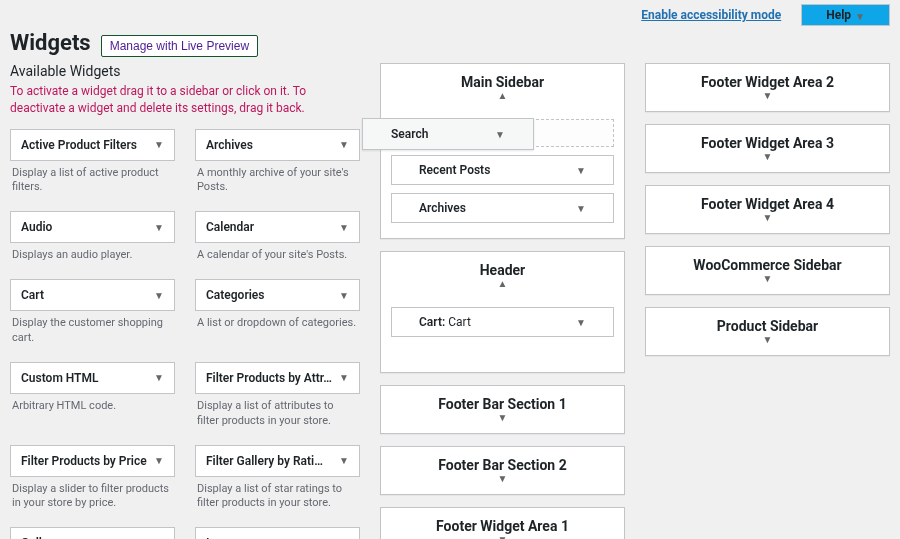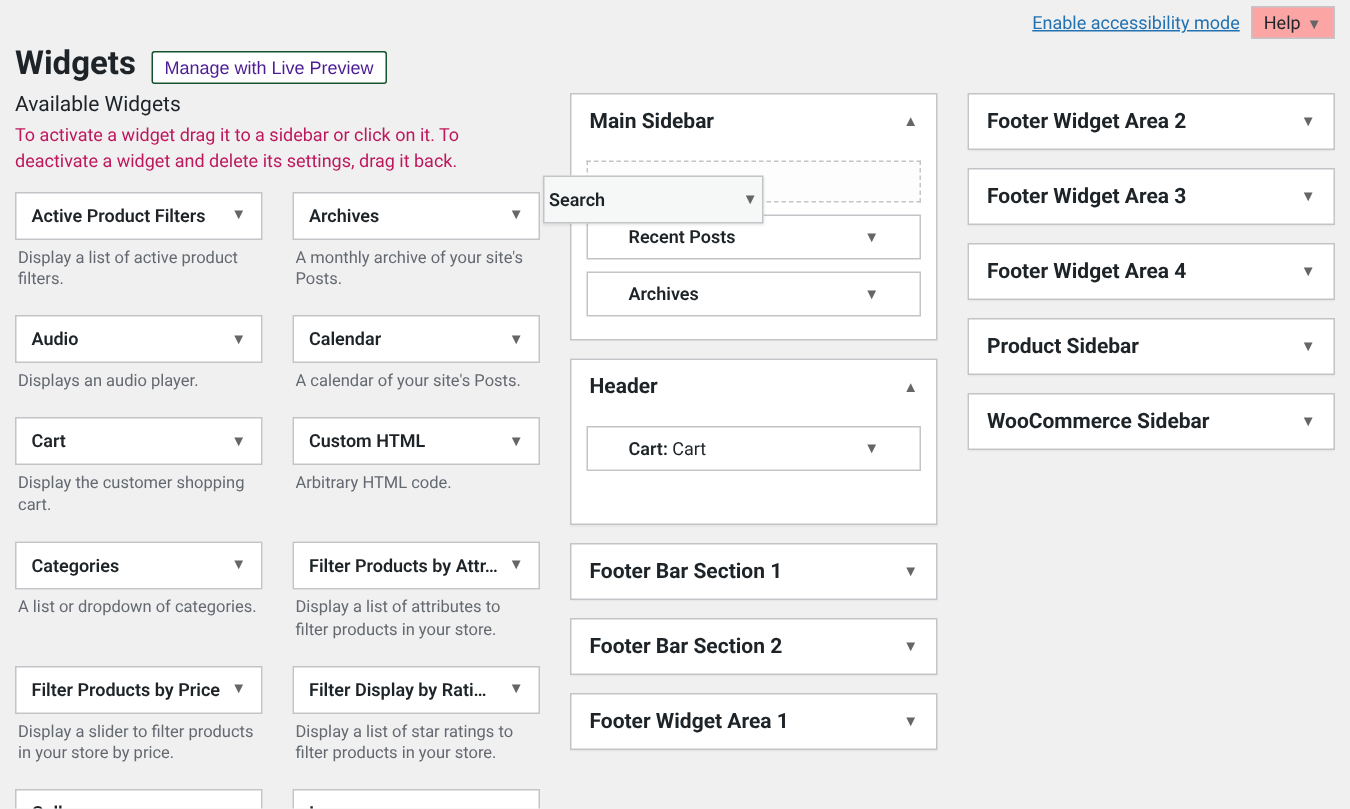--- a/index.html
+++ b/index.html
@@ -10,27 +10,28 @@
     font-size: 13px;
     width: 900px;
     height: 539px;
     overflow: hidden;
   }
   .topbar {
     display: flex;
     justify-content: flex-end;
     align-items: center;
     padding: 4px 10px 2px;
-    gap: 7px;
+    gap: 20px;
+    font-weight: bold;
   }
   .topbar a { color: #2271b1; font-size: 12px; text-decoration: underline; }
   .help-btn {
     border: 1px solid #c3c4c7;
-    background: #fca5a5;
-    padding: 3px 8px;
+    background: #0ea5e9;
+    padding: 3px 24px;
     font-size: 12px;
     display: inline-flex; align-items: flex-end; gap: 4px;
     cursor: pointer;
   }
   .header-row {
     display: flex; align-items: baseline; gap: 10px;
     padding: 2px 10px 6px;
   }
   .header-row h1 { font-size: 22px; font-weight: 700; }
   .live-btn {
@@ -57,39 +58,39 @@
   }
   .widget-desc { font-size: 11px; color: #646970; line-height: 1.35; padding: 5px 2px 10px; }
 
   .sidebar-box {
     border: 1px solid #c3c4c7;
     background: #fff;
     box-shadow: 0 1px 1px rgba(0,0,0,0.04);
     margin-bottom: 12px;
   }
   .sidebar-header {
-    padding: 10px 12px;
+    padding: 10px 28px;
     display:flex; justify-content: space-between; align-items:center;
-    font-weight:700; font-size: 14px; cursor: pointer;
+    font-weight:700; font-size: 14px; cursor: pointer; flex-direction: column;
   }
   .sidebar-body { padding: 0 10px 15px; }
   .placed-widget {
     border: 1px solid #c3c4c7; background: #fff;
     padding: 7px 27px;
     display:flex; justify-content:space-between; align-items:center;
     font-weight:600; font-size:12px; margin-top:8px;
   }
   .placed-widget .label span.sub { font-weight:400; }
   .dashed-zone {
     border: 1px dashed #c3c4c7; padding: 10px; margin-top:8px; background:#fdfdfd;
   }
   .floating-search {
     position: absolute;
     border: 1px solid #c3c4c7; background: #f6f7f7;
-    padding: 8px 3px; width: 147px;
+    padding: 8px 28px; width: 172px;
     display:flex; justify-content:space-between; align-items:center;
     font-weight:600; font-size:12px;
     box-shadow: 0 1px 2px rgba(0,0,0,0.1);
   }
   .chev { font-size: 10px; color:#666; }
   .chev-up::before { content:"▲"; }
   .chev-down::before { content:"▼"; }
   .col-mid { position: relative; }
 </style>
 </head>
@@ -144,49 +145,49 @@
         </div>
         <div>
           <div class="widget-box">
       <span>Cart</span>
       <span class="chev chev-down"></span>
     </div>
     <div class="widget-desc">Display the customer shopping cart.</div>
         </div>
         <div>
           <div class="widget-box">
+      <span>Categories</span>
+      <span class="chev chev-down"></span>
+    </div>
+    <div class="widget-desc">A list or dropdown of categories.</div>
+        </div>
+        <div>
+          <div class="widget-box">
       <span>Custom HTML</span>
       <span class="chev chev-down"></span>
     </div>
     <div class="widget-desc">Arbitrary HTML code.</div>
         </div>
         <div>
           <div class="widget-box">
-      <span>Categories</span>
-      <span class="chev chev-down"></span>
-    </div>
-    <div class="widget-desc">A list or dropdown of categories.</div>
-        </div>
-        <div>
-          <div class="widget-box">
       <span>Filter Products by Attr…</span>
       <span class="chev chev-down"></span>
     </div>
     <div class="widget-desc">Display a list of attributes to filter products in your store.</div>
         </div>
         <div>
           <div class="widget-box">
       <span>Filter Products by Price</span>
       <span class="chev chev-down"></span>
     </div>
     <div class="widget-desc">Display a slider to filter products in your store by price.</div>
         </div>
         <div>
           <div class="widget-box">
-      <span>Filter Display by Rati…</span>
+      <span>Filter Gallery by Rati…</span>
       <span class="chev chev-down"></span>
     </div>
     <div class="widget-desc">Display a list of star ratings to filter products in your store.</div>
         </div>
         <div>
           <div class="widget-box">
       <span>Gallery</span>
       <span class="chev chev-down"></span>
     </div>
     </div>
@@ -274,24 +275,24 @@
     </div>
       </div>
       <div class="sidebar-box">
     <div class="sidebar-header">
       <span>Footer Widget Area 4</span>
       <span class="chev chev-down"></span>
     </div>
       </div>
       <div class="sidebar-box">
     <div class="sidebar-header">
+      <span>WooCommerce Sidebar</span>
+      <span class="chev chev-down"></span>
+    </div>
+      </div>
+      <div class="sidebar-box">
+    <div class="sidebar-header">
       <span>Product Sidebar</span>
       <span class="chev chev-down"></span>
     </div>
       </div>
-      <div class="sidebar-box">
-    <div class="sidebar-header">
-      <span>WooCommerce Sidebar</span>
-      <span class="chev chev-down"></span>
-    </div>
-      </div>
     </div>
 </div>
 
 </body></html>

